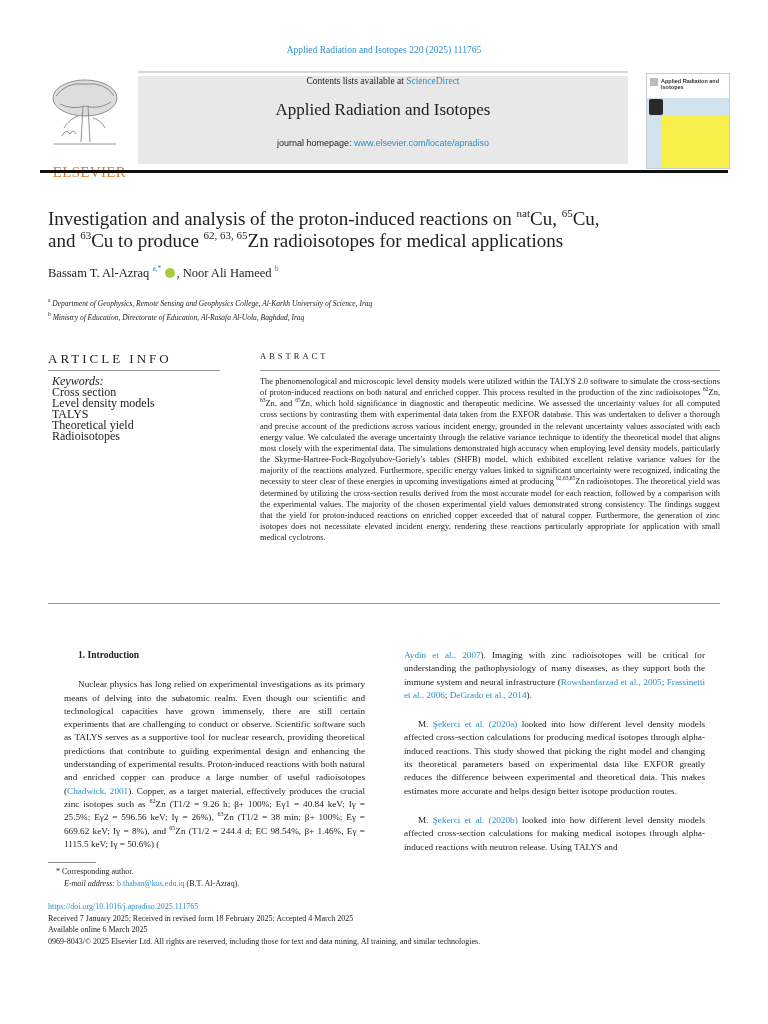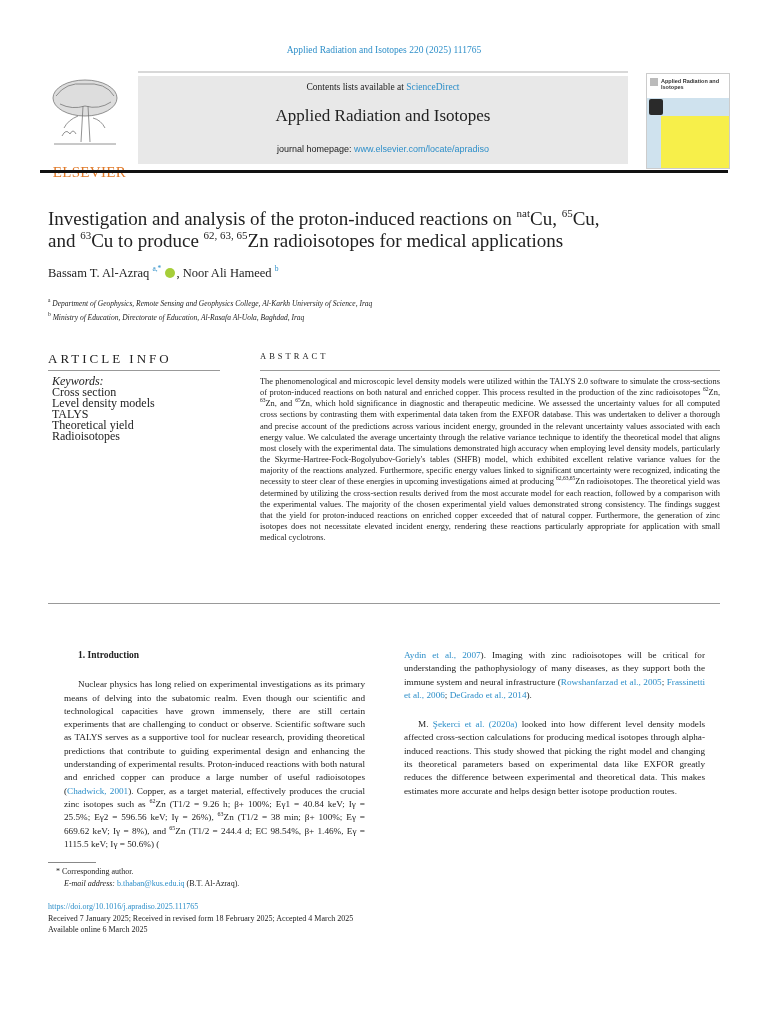--- a/index.html
+++ b/index.html
@@ -6,21 +6,21 @@
   body { width:768px; height:1024px; position:relative; overflow:hidden;
          font-family:"Liberation Serif","DejaVu Serif",serif; color:#222; }
   a, .link { color:#2e8fc9; text-decoration:none; }
   .topref { position:absolute; top:45px; left:0; width:768px; text-align:center;
             font-size:9.5px; color:#2e8fc9; }
   .hdr-rule-top { position:absolute; top:71px; left:138px; width:490px; height:2px; background:#d8d8d8; }
   .logo { position:absolute; top:76px; left:48px; width:78px; height:92px; }
   .logo-tree { width:74px; height:72px; margin:0 auto; }
   .logo-text { font-size:15px; color:#e07a2a; text-align:right; letter-spacing:0.3px; margin-top:12px; }
   .banner { position:absolute; top:76px; left:138px; width:490px; height:88px; background:#e8e8e8; text-align:center; }
-  .banner .contents { font-size:9.5px; margin-top:6px; color:#222; }
+  .banner .contents { font-size:9.5px; margin-top:0; color:#222; }
   .banner .jtitle { font-size:17px; margin-top:14px; color:#222; }
   .banner .homepage { font-family:"Liberation Sans","DejaVu Sans",sans-serif; font-size:9px; margin-top:18px; color:#222; }
   .cover { position:absolute; top:73px; left:646px; width:82px; height:94px; border:1px solid #ccc; background:#fff; overflow:hidden; }
   .cover .ctop { height:24px; background:#fff; position:relative; }
   .cover .ctop .ctitle { position:absolute; left:14px; top:4px; font-family:"Liberation Sans",sans-serif; font-size:5.5px; font-weight:bold; line-height:6px; color:#333; width:60px; }
   .cover .ctop .cicon { position:absolute; left:3px; top:4px; width:8px; height:8px; background:#bbb; }
   .cover .cband { height:18px; background:#cfe2ee; position:relative; }
   .cover .cband .atom { position:absolute; left:2px; top:1px; width:14px; height:16px; background:#2a2a2a; border-radius:2px; }
   .cover .cbody { display:flex; height:52px; }
   .cover .cside { width:14px; background:#cfe2ee; }
@@ -138,25 +138,27 @@
 <div class="ab-rule-bottom"></div>
 
 <div class="col col-left">
   <p class="sec-head">1.  Introduction</p>
   <p><span>Nuclear physics has long relied on experimental investigations as its primary means of delving into the subatomic realm. Even though our scientific and technological capacities have grown immensely, there are still certain experiments that are challenging to conduct or observe. Scientific software such as TALYS serves as a supportive tool for nuclear research, providing theoretical predictions that contribute to guiding experimental design and enhancing the understanding of experimental results. Proton-induced reactions with both natural and enriched copper can produce a large number of useful radioisotopes (</span><a>Chadwick, 2001</a><span>). Copper, as a target material, effectively produces the crucial zinc isotopes such as </span><sup>62</sup><span>Zn (T1/2 = 9.26 h; β+ 100%; Eγ1 = 40.84 keV; Iγ = 25.5%; Eγ2 = 596.56 keV; Iγ = 26%), </span><sup>63</sup><span>Zn (T1/2 = 38 min; β+ 100%; Eγ = 669.62 keV; Iγ = 8%), and </span><sup>65</sup><span id="p1-split">Zn (T1/2 = 244.4 d; EC 98.54%, β+ 1.46%, Eγ = 1115.5 keV; Iγ = 50.6%) (</span></p>
 </div>
 
 <div class="col col-right">
   <p class="noindent"><a>Aydin et al., 2007</a><span>). Imaging with zinc radioisotopes will be critical for understanding the pathophysiology of many diseases, as they support both the immune system and neural infrastructure (</span><a>Rowshanfarzad et al., 2005</a><span>; </span><a>Frassinetti et al., 2006</a><span>; </span><a>DeGrado et al., 2014</a><span>).</span></p>
   <p><span>M. </span><a>Şekerci et al. (2020a)</a><span> looked into how different level density models affected cross-section calculations for producing medical isotopes through alpha-induced reactions. This study showed that picking the right model and changing its theoretical parameters based on experimental data like EXFOR greatly reduces the difference between experimental and theoretical data. This makes estimates more accurate and helps design better isotope production routes.</span></p>
+  <p><span>M. </span><a>Şekerci et al. (2020b)</a><span> looked into how different level density models affected cross-section calculations for making medical isotopes through alpha-induced reactions with neutron release. Using TALYS and</span></p>
 </div>
 
 <div class="fn-rule"></div>
 <div class="footnote">
   <div>* Corresponding author.</div>
   <div><span class="em">E-mail address: </span><a>b.thaban@kus.edu.iq</a><span> (B.T. Al-Azraq).</span></div>
 </div>
 
 <div class="bottom-meta">
   <div><a>https://doi.org/10.1016/j.apradiso.2025.111765</a></div>
   <div>Received 7 January 2025; Received in revised form 18 February 2025; Accepted 4 March 2025</div>
   <div>Available online 6 March 2025</div>
+  <div>0969-8043/© 2025 Elsevier Ltd.  All rights are reserved, including those for text and data mining, AI training, and similar technologies.</div>
 </div>
 
 </body></html>

